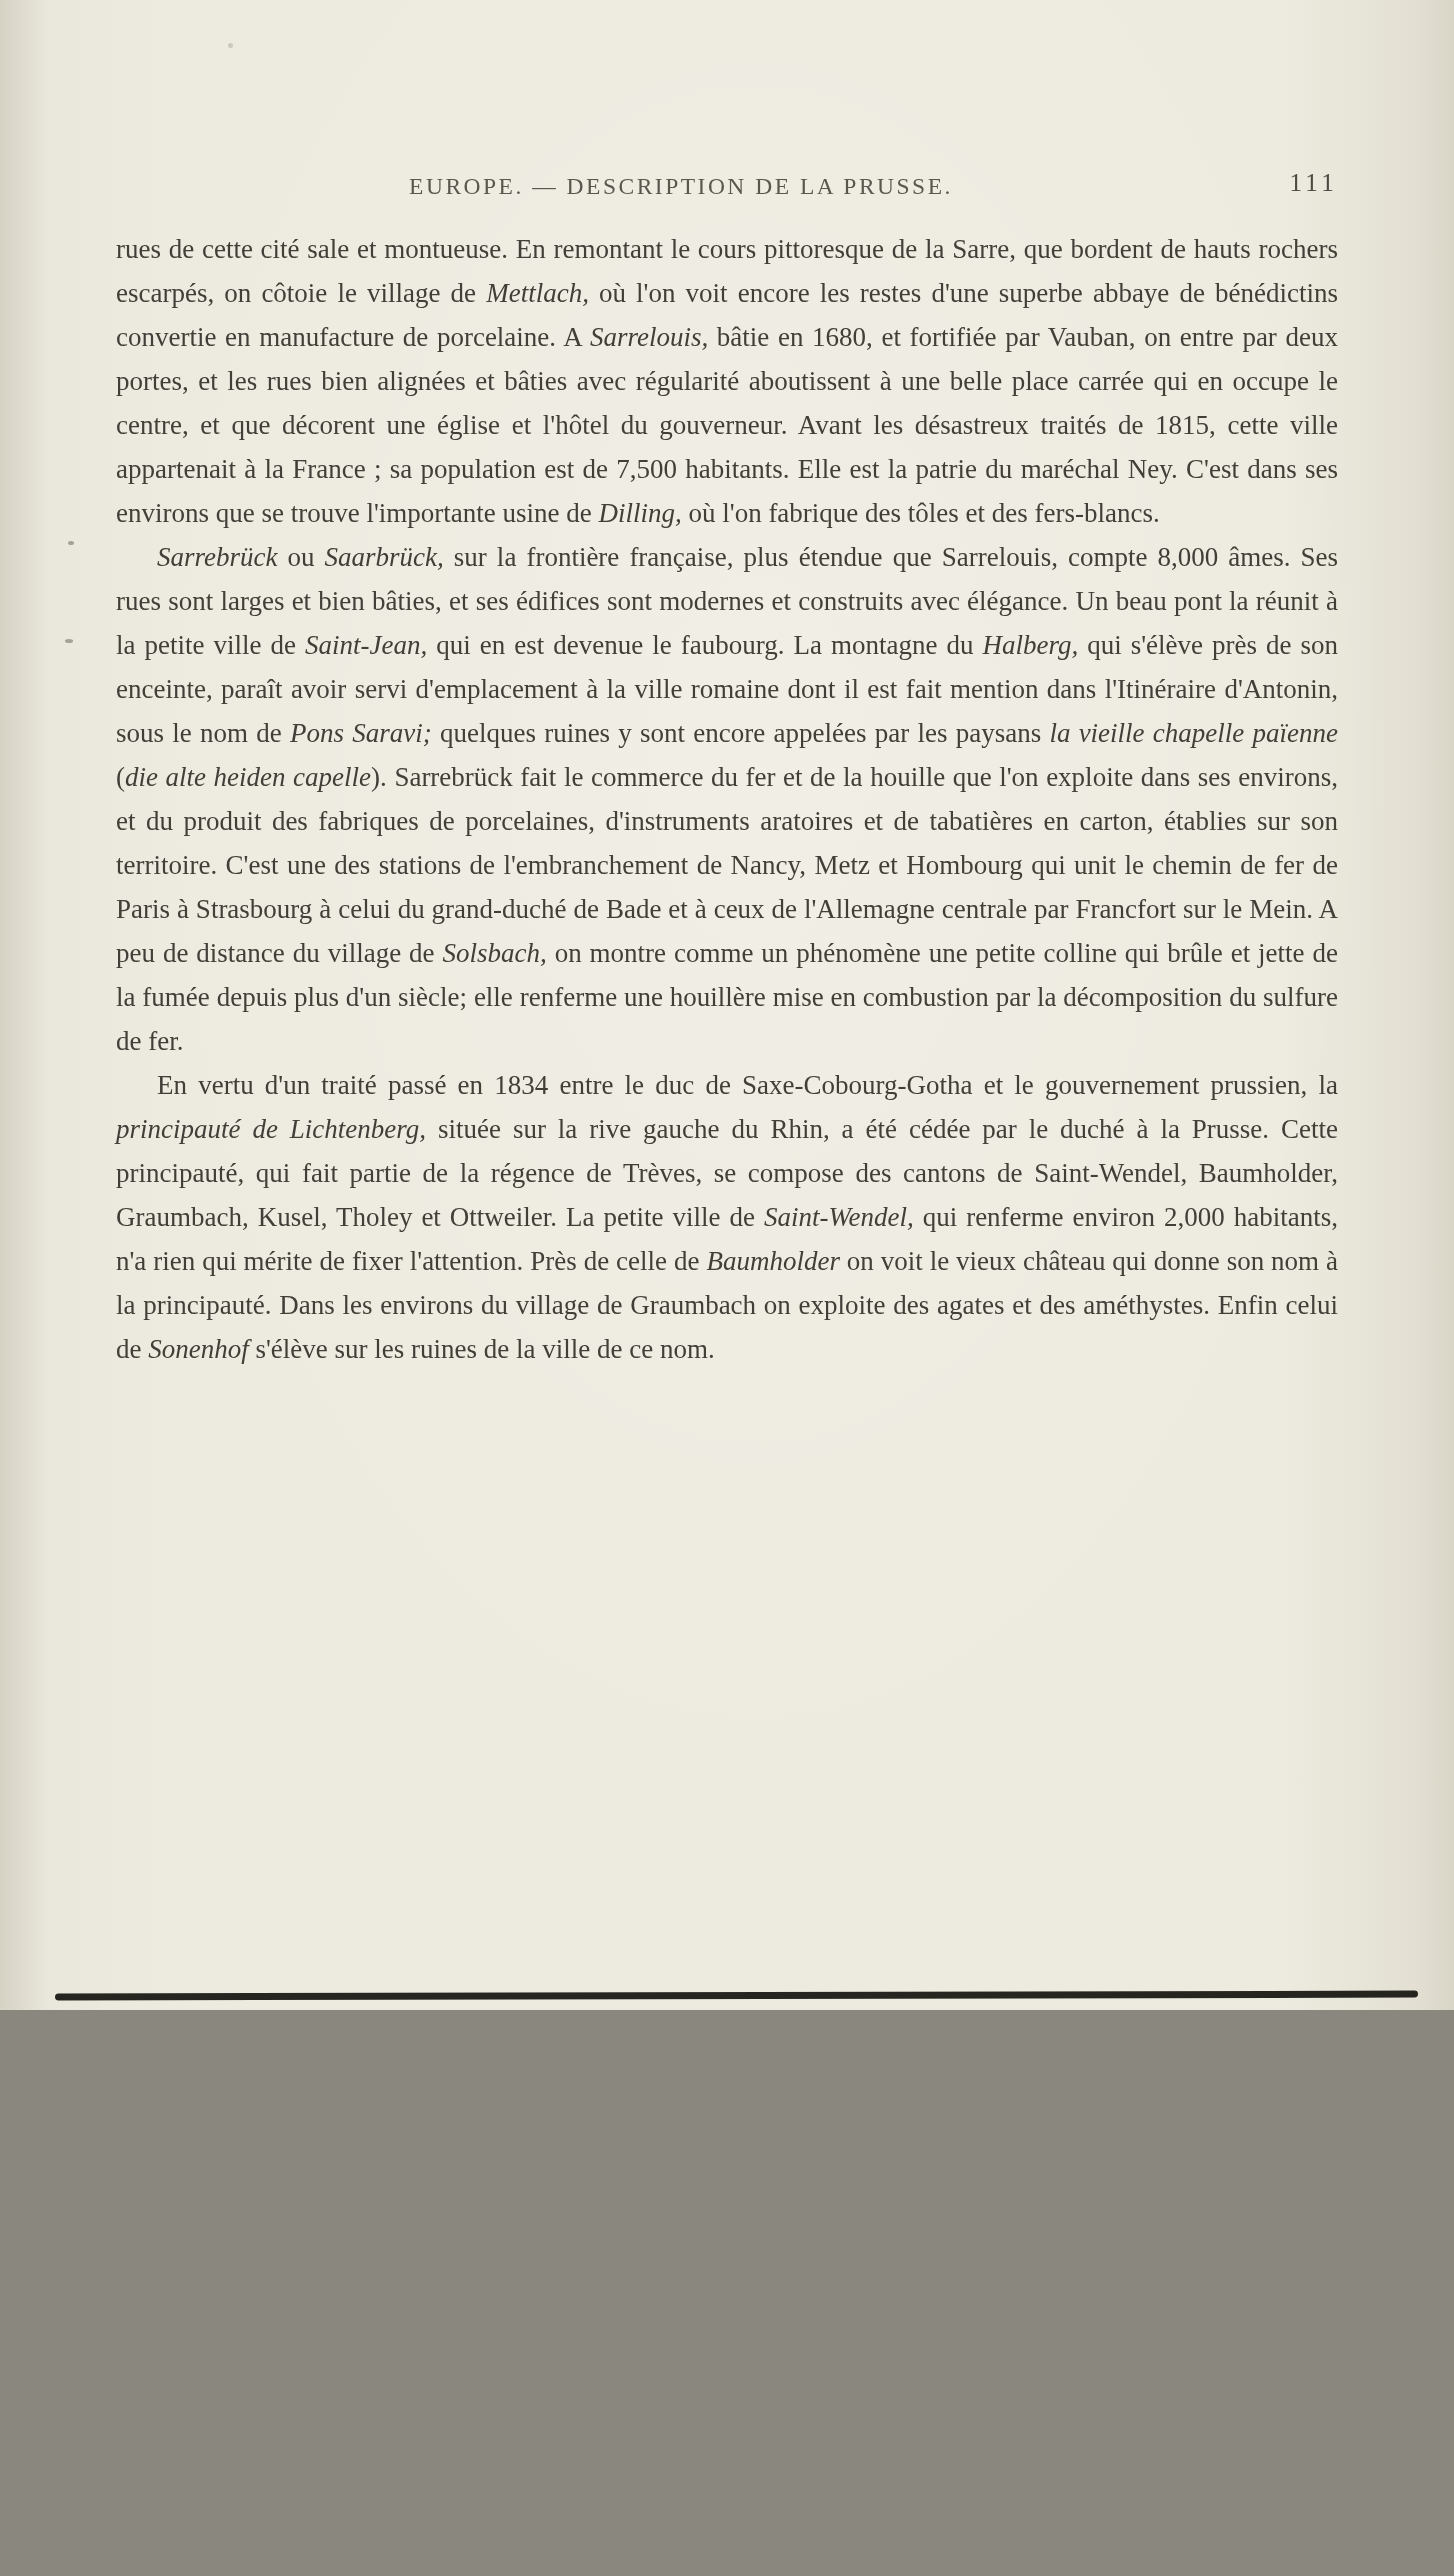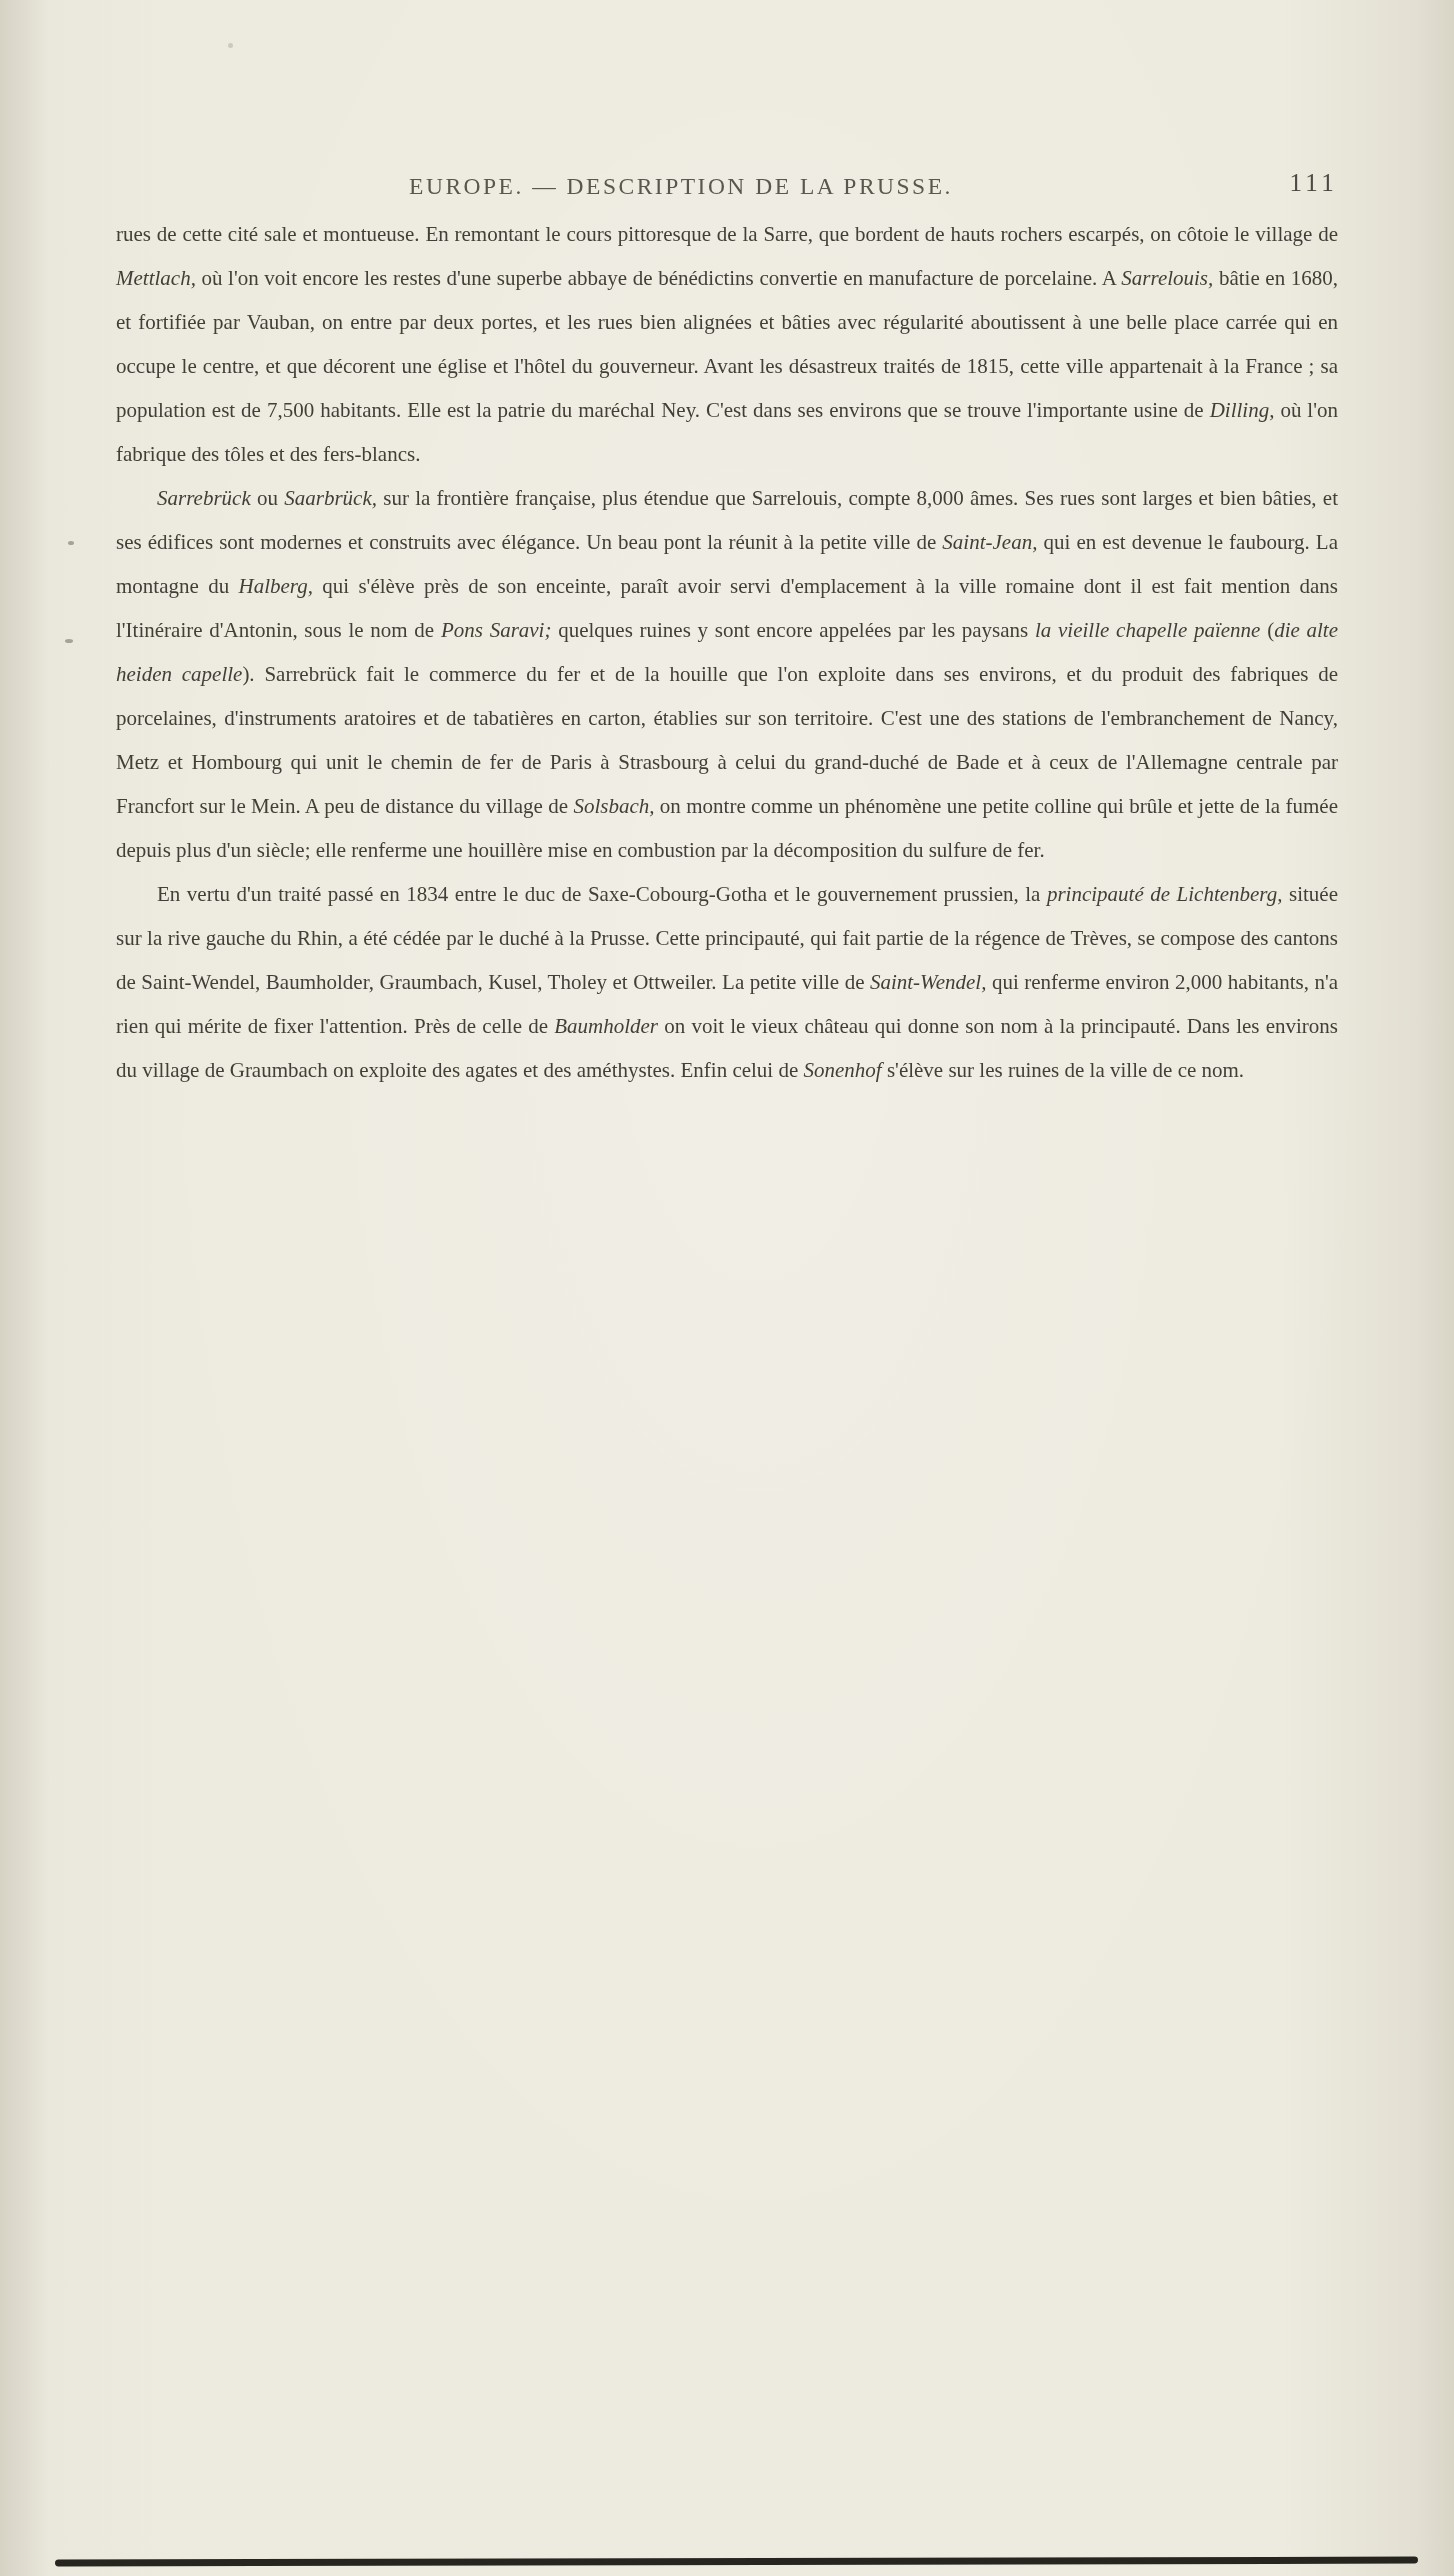--- a/index.html
+++ b/index.html
@@ -3,21 +3,21 @@
 <meta charset="utf-8">
 <style>
   html, body {
     margin: 0;
     padding: 0;
     background: #8a877e;
   }
   .scan-page {
     position: relative;
     width: 1455px;
-    height: 2576px;
+    height: 2010px;
     margin: 0 auto;
     overflow: hidden;
     background:
       radial-gradient(ellipse at 52% 38%, rgba(255,255,255,0.22), rgba(255,255,255,0) 62%),
       linear-gradient(90deg, #d6d2c4 0px, #eae7dc 50px, #edeadf 171px, #edeadf 1281px, #e3e0d3 1416px, #d8d4c6 1455px),
       linear-gradient(180deg, #e6e3d6 0px, #ece9de 157px, #ece9de 2405px, #dedacc 2533px, #d2cec0 2576px);
     background-color: #eae7dc;
     font-family: "Liberation Serif", "DejaVu Serif", serif;
   }
   .running-header {
@@ -41,24 +41,24 @@
   .page-number {
     position: absolute;
     right: 0;
     top: 0;
     font-size: 25px;
     letter-spacing: 4.3px;
     color: #4c4a42;
   }
   .body-text {
     position: absolute;
-    top: 212px;
+    top: 227px;
     left: 116px;
     width: 1222px;
-    font-size: 21px;
+    font-size: 27px;
     line-height: 44px;
     text-align: justify;
     color: #413f38;
     hyphens: auto;
     -webkit-hyphens: auto;
   }
   .body-text p {
     margin: 0;
     padding: 0;
   }

